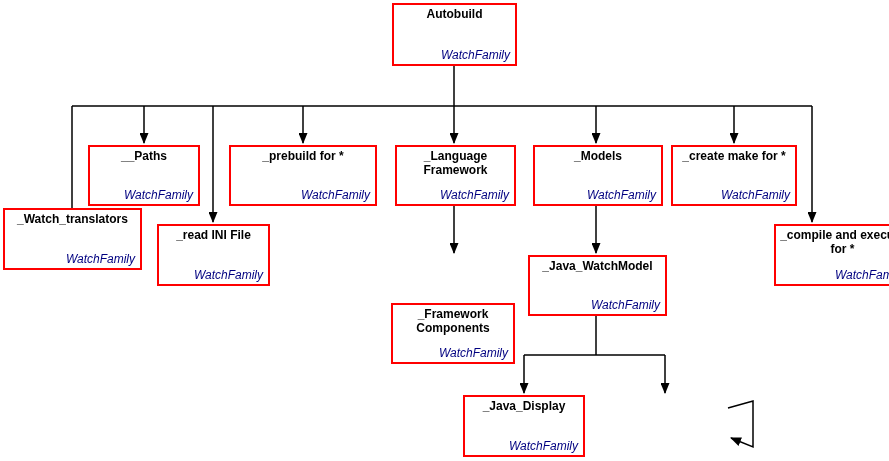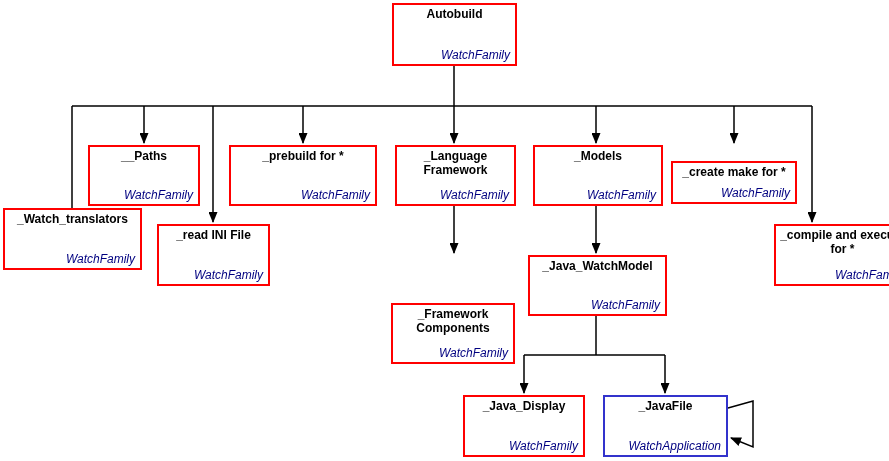--- a/index.html
+++ b/index.html
@@ -112,21 +112,21 @@
   <div class="node" style="left:395px; top:145px; width:121px; height:61px;">
     <div class="node-title">_Language Framework</div>
     <div class="stereotype">WatchFamily</div>
   </div>
 
   <div class="node" style="left:533px; top:145px; width:130px; height:61px;">
     <div class="node-title">_Models</div>
     <div class="stereotype">WatchFamily</div>
   </div>
 
-  <div class="node" style="left:671px; top:145px; width:126px; height:43px;margin-top:16px;">
+  <div class="node" style="left:671px; top:145px; width:126px; height:61px;">
     <div class="node-title">_create make for *</div>
     <div class="stereotype">WatchFamily</div>
   </div>
 
   <div class="node" style="left:3px; top:208px; width:139px; height:62px;">
     <div class="node-title">_Watch_translators</div>
     <div class="stereotype">WatchFamily</div>
   </div>
 
   <div class="node" style="left:157px; top:224px; width:113px; height:62px;">
@@ -147,18 +147,14 @@
   <div class="node" style="left:743px; top:224px; width:137px; height:62px;margin-left:31px;">
     <div class="node-title">_compile and execute for *</div>
     <div class="stereotype">WatchFamily</div>
   </div>
 
   <div class="node" style="left:463px; top:395px; width:122px; height:62px;">
     <div class="node-title">_Java_Display</div>
     <div class="stereotype">WatchFamily</div>
   </div>
 
-  <div class="node application" style="left:603px; top:395px; width:125px; height:62px;">
-    <div class="node-title">_JavaFile</div>
-    <div class="stereotype">WatchApplication</div>
-  </div>
 
 </div>
 
 </body></html>

